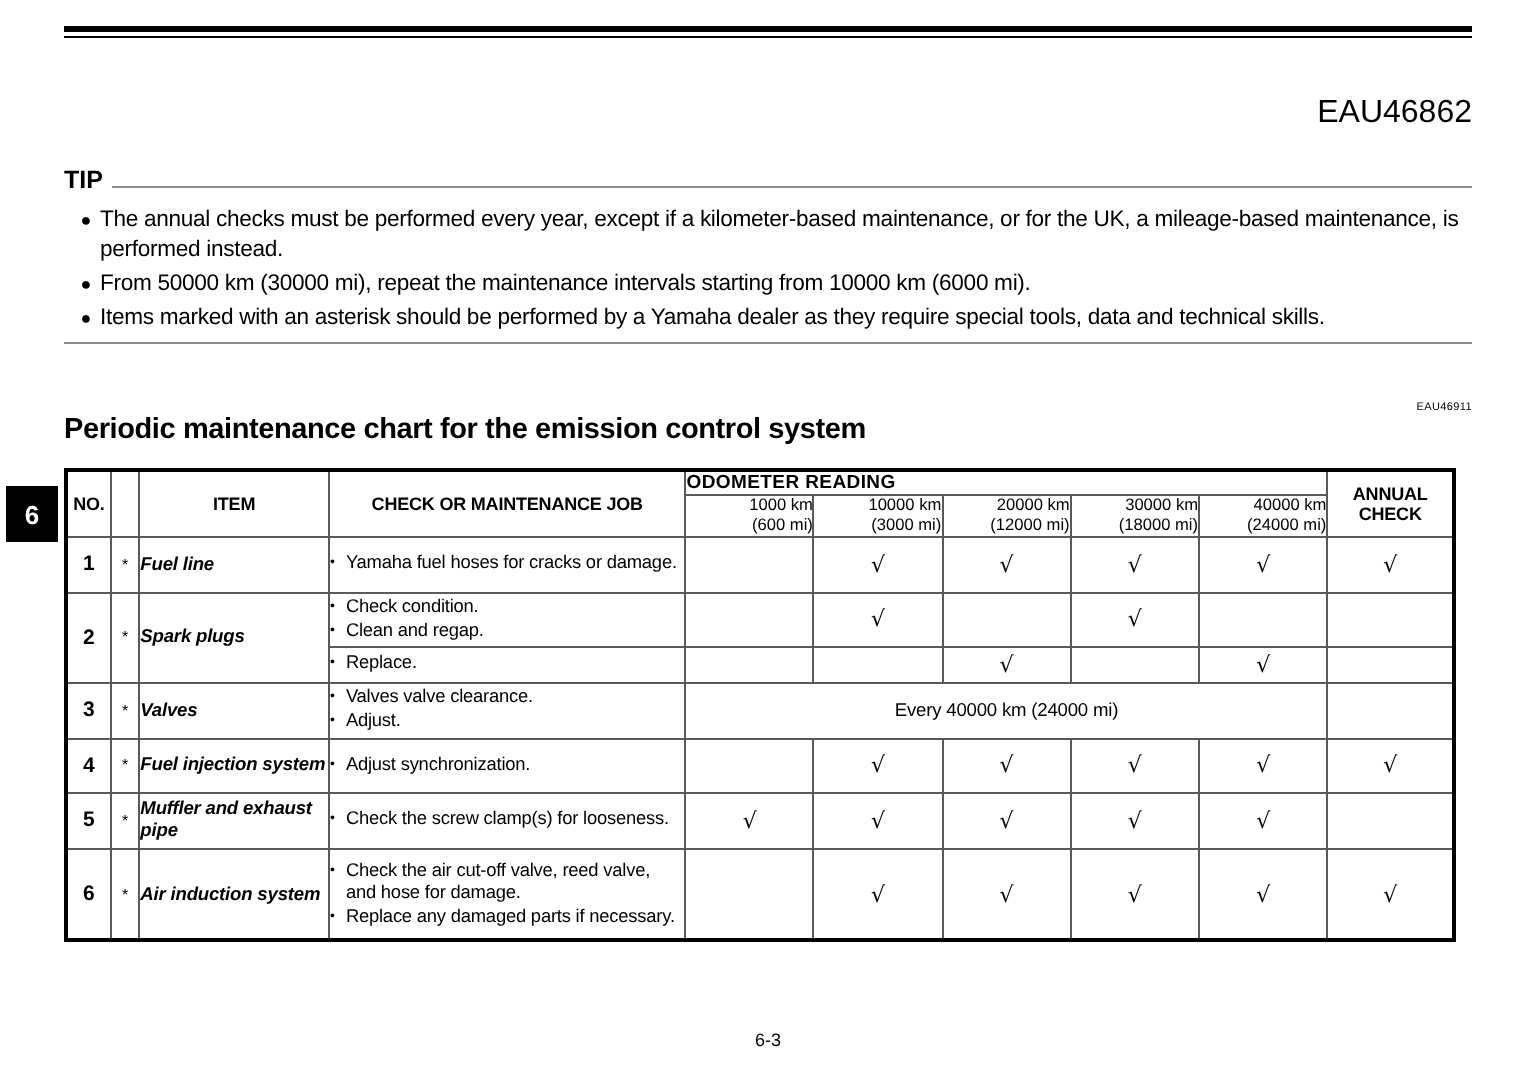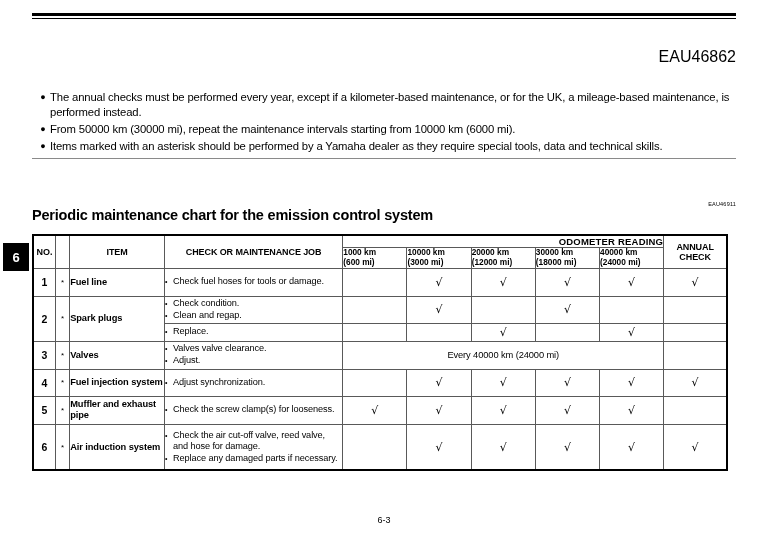--- a/index.html
+++ b/index.html
@@ -154,48 +154,49 @@
     font-size: 9px;
     font-weight: bold;
     text-align: center;
     letter-spacing: -0.1px;
     line-height: 1.15;
     padding: 3px 2px;
   }
   .th-odo {
     font-size: 9.5px;
     font-weight: bold;
-    text-align: right;
+    text-align: left;
     letter-spacing: 0.2px;
     padding: 3px 2px;
   }
   .th-odo-sub {
     font-size: 8.3px;
-    font-weight: bold;
-    text-align: left;
+    font-weight: normal;
+    text-align: right;
     line-height: 1.2;
     padding: 3px 1px;
   }
   td.c-no {
     font-size: 10.5px;
     font-weight: bold;
     text-align: center;
   }
   td.c-ast {
     font-size: 8px;
     text-align: center;
     vertical-align: top;
     padding-top: 3px;
   }
   td.c-item {
     font-size: 9.3px;
     font-weight: bold;
     padding: 3px 4px;
     line-height: 1.2;
     letter-spacing: -0.1px;
+    font-style: italic;
   }
   td.c-job {
     font-size: 9.2px;
     padding: 3px 5px;
     line-height: 1.25;
     letter-spacing: -0.1px;
   }
   .job-list { margin: 0; padding: 0; list-style: none; }
   .job-line { display: flex; }
   .job-dot {
@@ -229,20 +230,24 @@
 </head>
 <body>
 
 <div class="page-head">
   <div class="title-rule-thick"></div>
   <div class="title-rule-thin"></div>
 </div>
 <div class="ref-top">EAU46862</div>
 
 <div class="tip-block">
+  <div class="tip-head">
+    <span class="tip-label">TIP</span>
+    <span class="tip-head-rule"></span>
+  </div>
   <ul class="tip-list">
     <li class="tip-item strong">
       <span class="tip-bullet">●</span>
       <span class="tip-text">The annual checks must be performed every year, except if a kilometer-based maintenance, or for the UK, a mileage-based maintenance, is performed instead.</span>
     </li>
     <li class="tip-item">
       <span class="tip-bullet">●</span>
       <span class="tip-text">From 50000 km (30000 mi), repeat the maintenance intervals starting from 10000 km (6000 mi).</span>
     </li>
     <li class="tip-item">
@@ -311,21 +316,21 @@
     </thead>
     <tbody id="chart-body">
         <tr style="height: 28px;">
           <td class="c-no" rowspan="1">1</td>
           <td class="c-ast" rowspan="1">*</td>
           <td class="c-item" rowspan="1">Fuel line</td>
           <td class="c-job">
             <ul class="job-list">
               <li class="job-line">
                 <span class="job-dot">•</span>
-                <span class="job-txt">Check fuel hoses for tools or damage.</span>
+                <span class="job-txt">Yamaha fuel hoses for cracks or damage.</span>
               </li>
             </ul>
           </td>
           <td class="c-chk"></td>
           <td class="c-chk">√</td>
           <td class="c-chk">√</td>
           <td class="c-chk">√</td>
           <td class="c-chk">√</td>
           <td class="c-chk">√</td>
         </tr>

